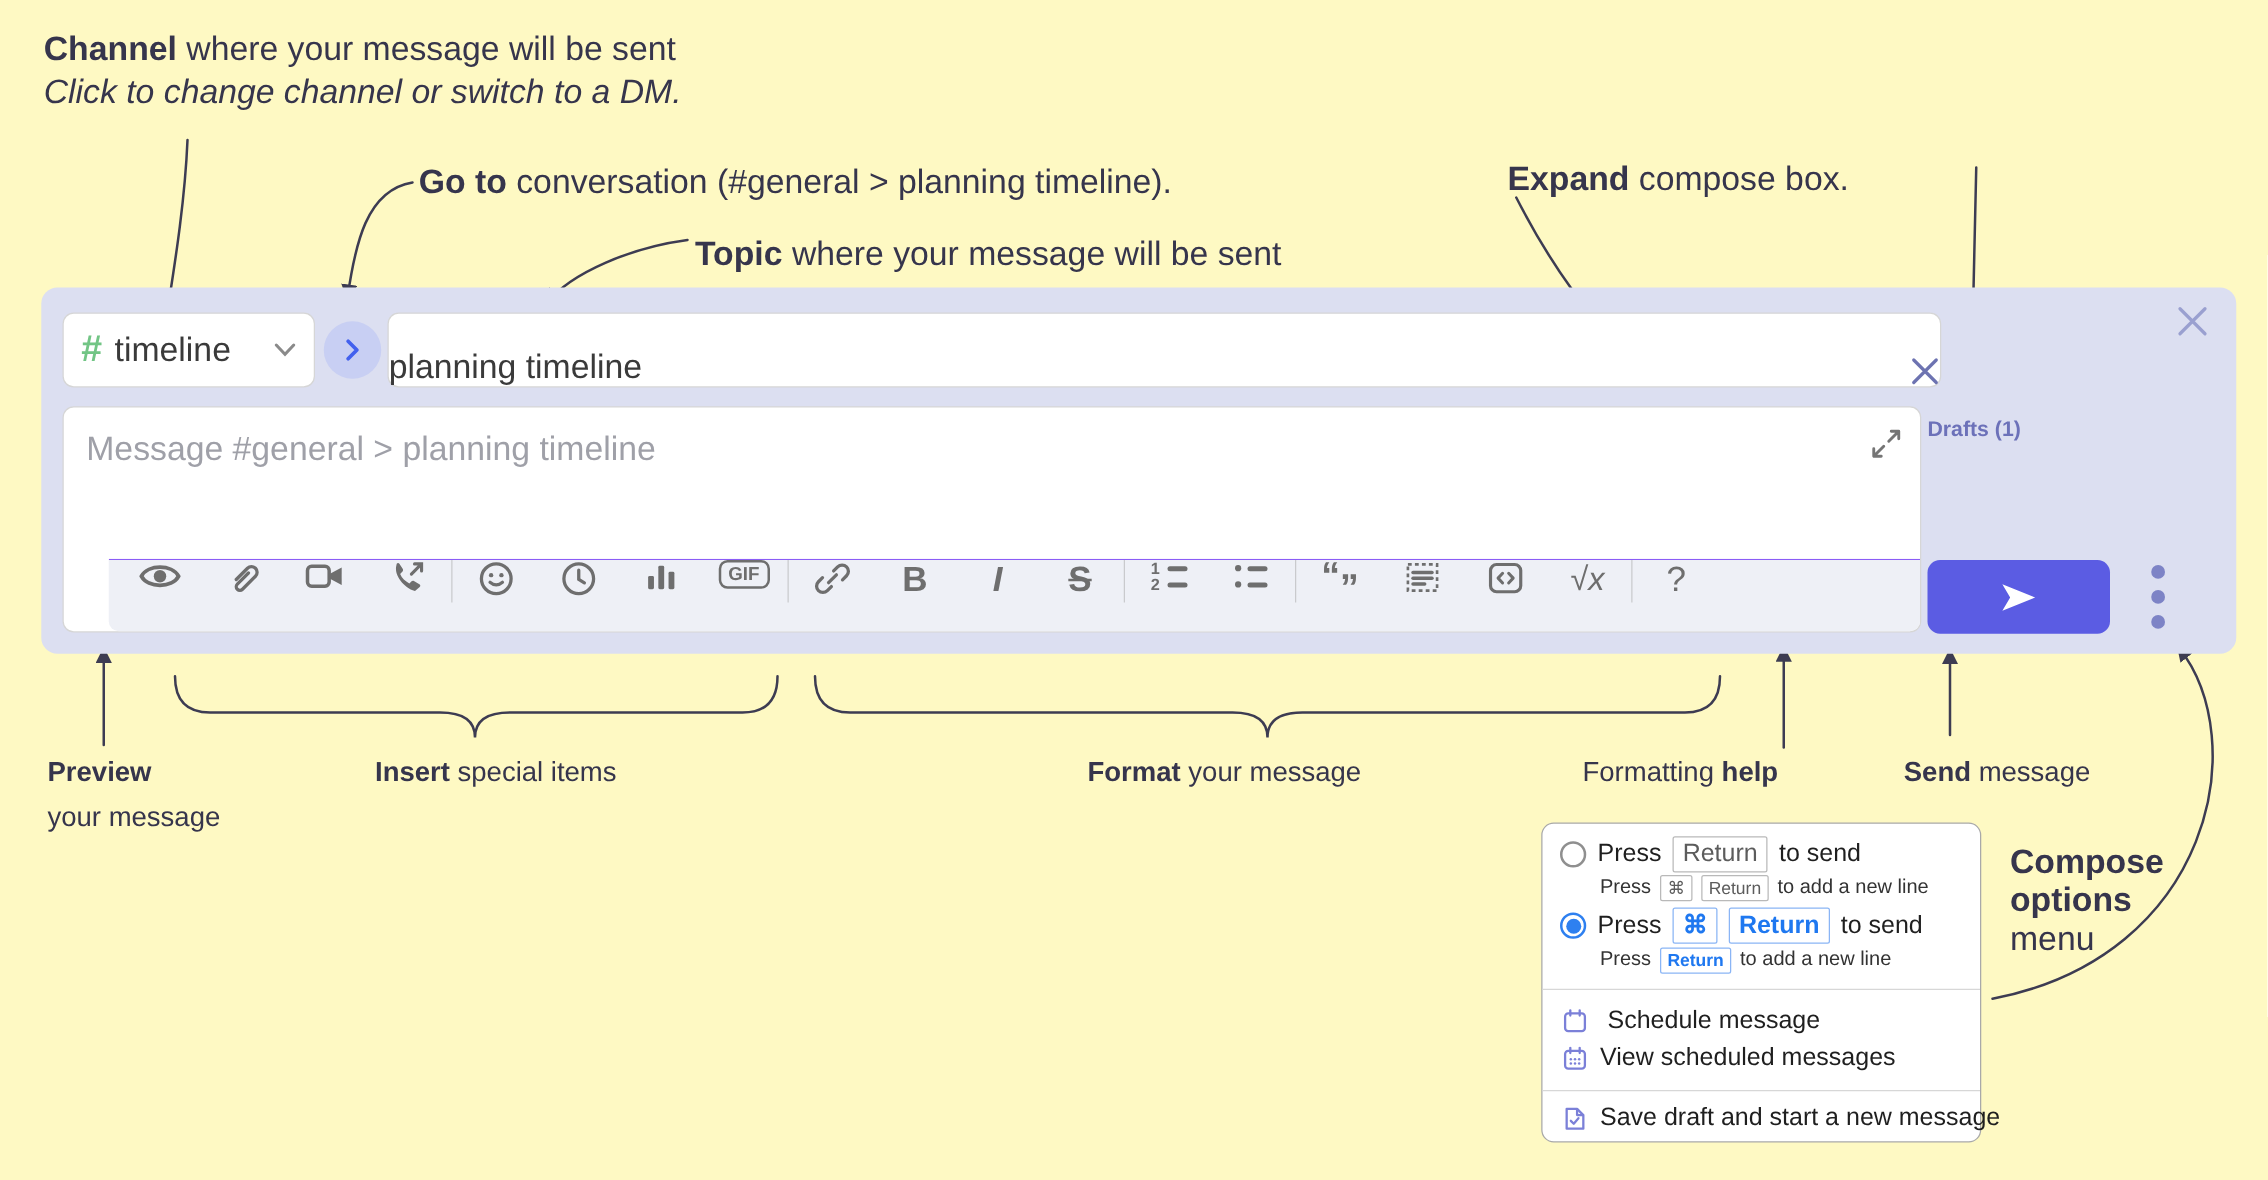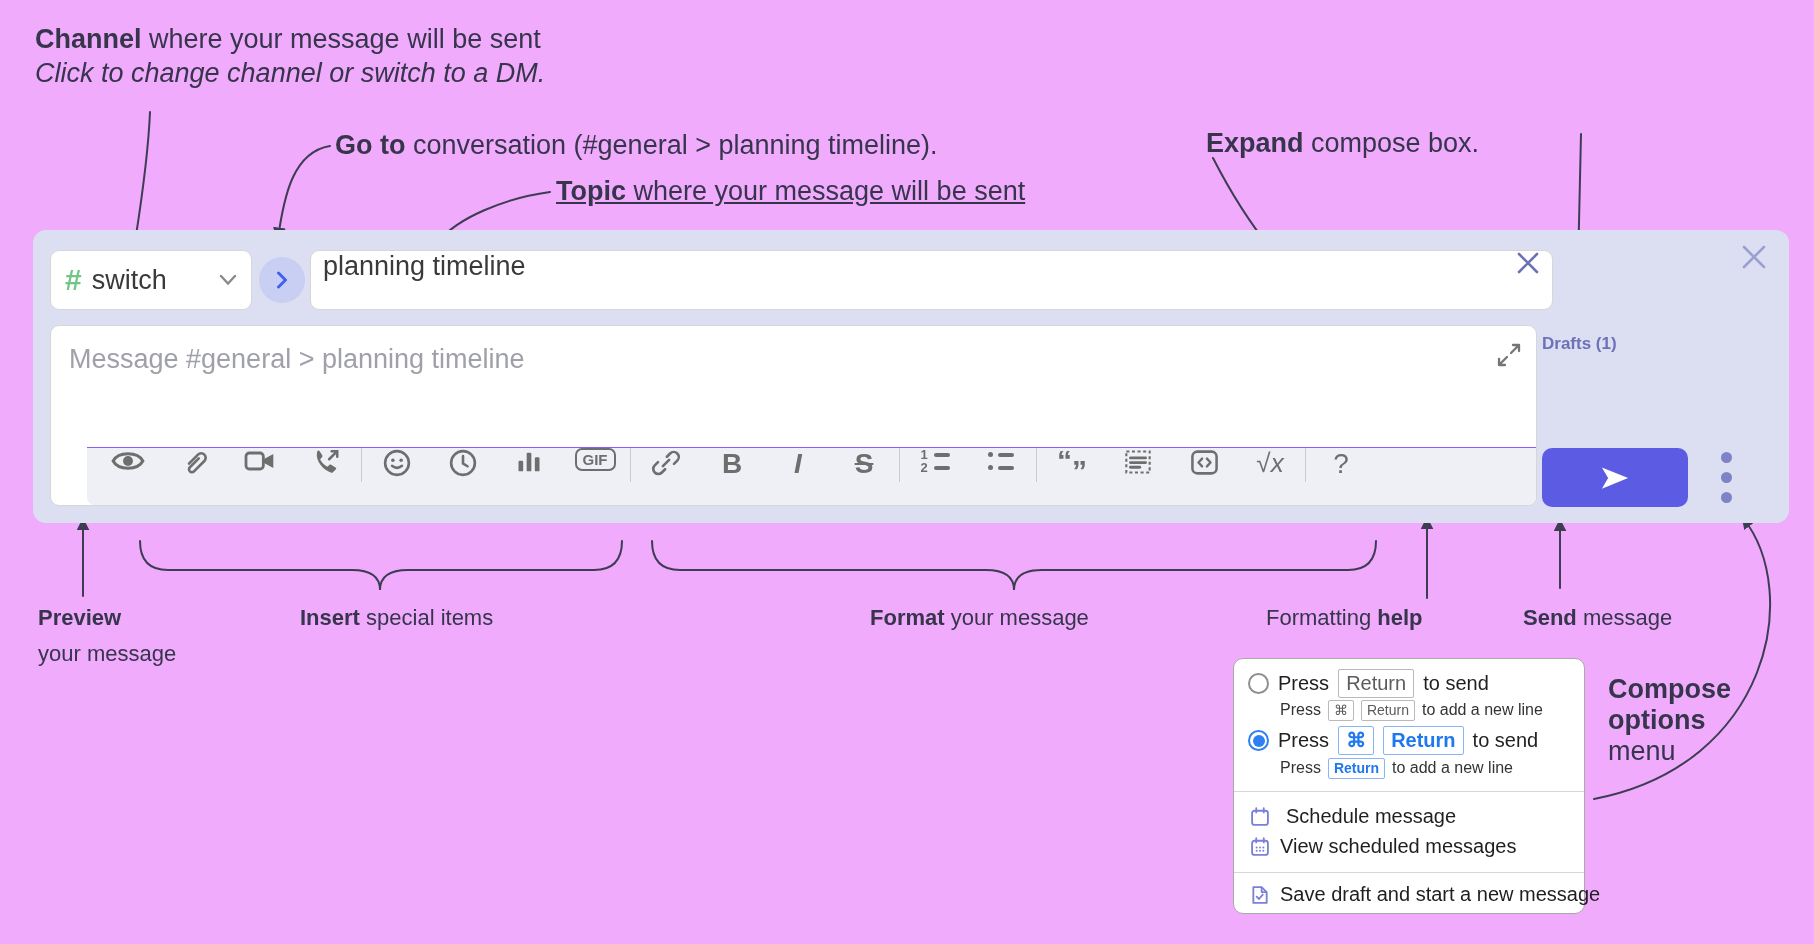--- a/index.html
+++ b/index.html
@@ -1,31 +1,31 @@
 <!DOCTYPE html>
 <html><head>
 <meta charset="utf-8">
 <style>
   html,body{margin:0;padding:0;background:#fff;}
-  .stage{position:relative;width:1814px;height:944px;background:#f0abfc;overflow:hidden;
+  .stage{position:relative;width:1814px;height:944px;background:#fef9c3;overflow:hidden;
          font-family:"Liberation Sans",sans-serif;color:#36354c;}
   .ann{position:absolute;font-size:27px;line-height:34px;color:#36354c;}
   .ann b{font-weight:bold;}
   .it{font-style:italic;}
   svg.overlay{position:absolute;left:0;top:0;width:1814px;height:944px;pointer-events:none;}
   .cline{stroke:#3d3c52;stroke-width:2;fill:none;stroke-linecap:round;}
 
   
   .compose{position:absolute;left:33px;top:230px;width:1756px;height:293px;background:#dcdff1;border-radius:13px;}
   .wbox{position:absolute;background:#fff;border:1px solid #d6d6d6;border-radius:9px;box-sizing:border-box;}
   .pill{left:17px;top:20px;width:202px;height:60px;display:flex;align-items:center;gap:10px;padding:0 14px;}
   .hash{color:#72c585;font-size:30px;font-weight:bold;}
   .chname{font-size:27px;color:#3a3a3a;}
   .gocircle{position:absolute;left:226px;top:27px;width:46px;height:46px;border-radius:50%;background:#c8cff3;display:flex;align-items:center;justify-content:center;}
-  .topic{left:277px;top:20px;width:1243px;height:60px;display:flex;align-items:flex-start;padding:0 12px;}
+  .topic{left:277px;top:20px;width:1243px;height:60px;display:flex;align-items:flex-end;padding:0 0;}
   .topictext{font-size:27px;color:#3a3a3a;flex:1;}
   .msgbox{left:17px;top:95px;width:1487px;height:181px;}
   .placeholder{position:absolute;left:18px;top:18px;font-size:27px;color:#9fa0a8;}
   .expbtn{position:absolute;right:14px;top:16px;}
   .tbar{position:absolute;left:0;right:0;bottom:0;height:58px;background:#eef0f6;border-top:1px solid #8b5cf6;
         border-radius:0 0 8px 8px;display:flex;align-items:flex-start;padding-left:8px;box-sizing:border-box;margin-left:36px;}
   .tbi{width:66px;display:flex;align-items:center;justify-content:center;color:#6e6e6e;}
   .tbd{width:1px;height:34px;background:#c9cacd;margin:0 2px;}
   .lblB{font-size:28px;font-weight:bold;color:#6e6e6e;}
   .lblI{font-size:28px;font-weight:bold;font-style:italic;color:#6e6e6e;}
@@ -82,32 +82,32 @@
     <path class="cline" d="M652,541 Q652,570 680,570 L986,570 Q1014,570 1014,590 Q1014,570 1042,570 L1348,570 Q1376,570 1376,541"></path>
   </svg>
 
   <div class="ann" style="left:35px;top:22px;">
     <div><b>Channel</b><span> where your message will be sent</span></div>
     <div class="it">Click to change channel or switch to a DM.</div>
   </div>
   <div class="ann" style="left:335px;top:128px;">
     <b>Go to</b><span> conversation (#general &gt; planning timeline).</span>
   </div>
-  <div class="ann" style="left:556px;top:174px;text-decoration:underline;">
+  <div class="ann" style="left:556px;top:186px;">
     <b>Topic</b><span> where your message will be sent</span>
   </div>
   <div class="ann" style="left:1206px;top:126px;">
     <b>Expand</b><span> compose box.</span>
   </div>
 
   <div class="compose">
 
     <div class="wbox pill">
       <span class="hash">#</span>
-      <span class="chname">switch</span>
+      <span class="chname">timeline</span>
       <svg width="18" height="12" style="margin-left:auto">
         <path d="M2,2 L9,9.5 L16,2" stroke="#8a8a8a" stroke-width="2.4" fill="none" stroke-linecap="round"></path>
       </svg>
     </div>
 
     <div class="gocircle">
       <svg width="12" height="18">
         <path d="M2.5,2 L9.5,9 L2.5,16" stroke="#4361ee" stroke-width="3" fill="none" stroke-linecap="round" stroke-linejoin="round"></path>
       </svg>
     </div>

